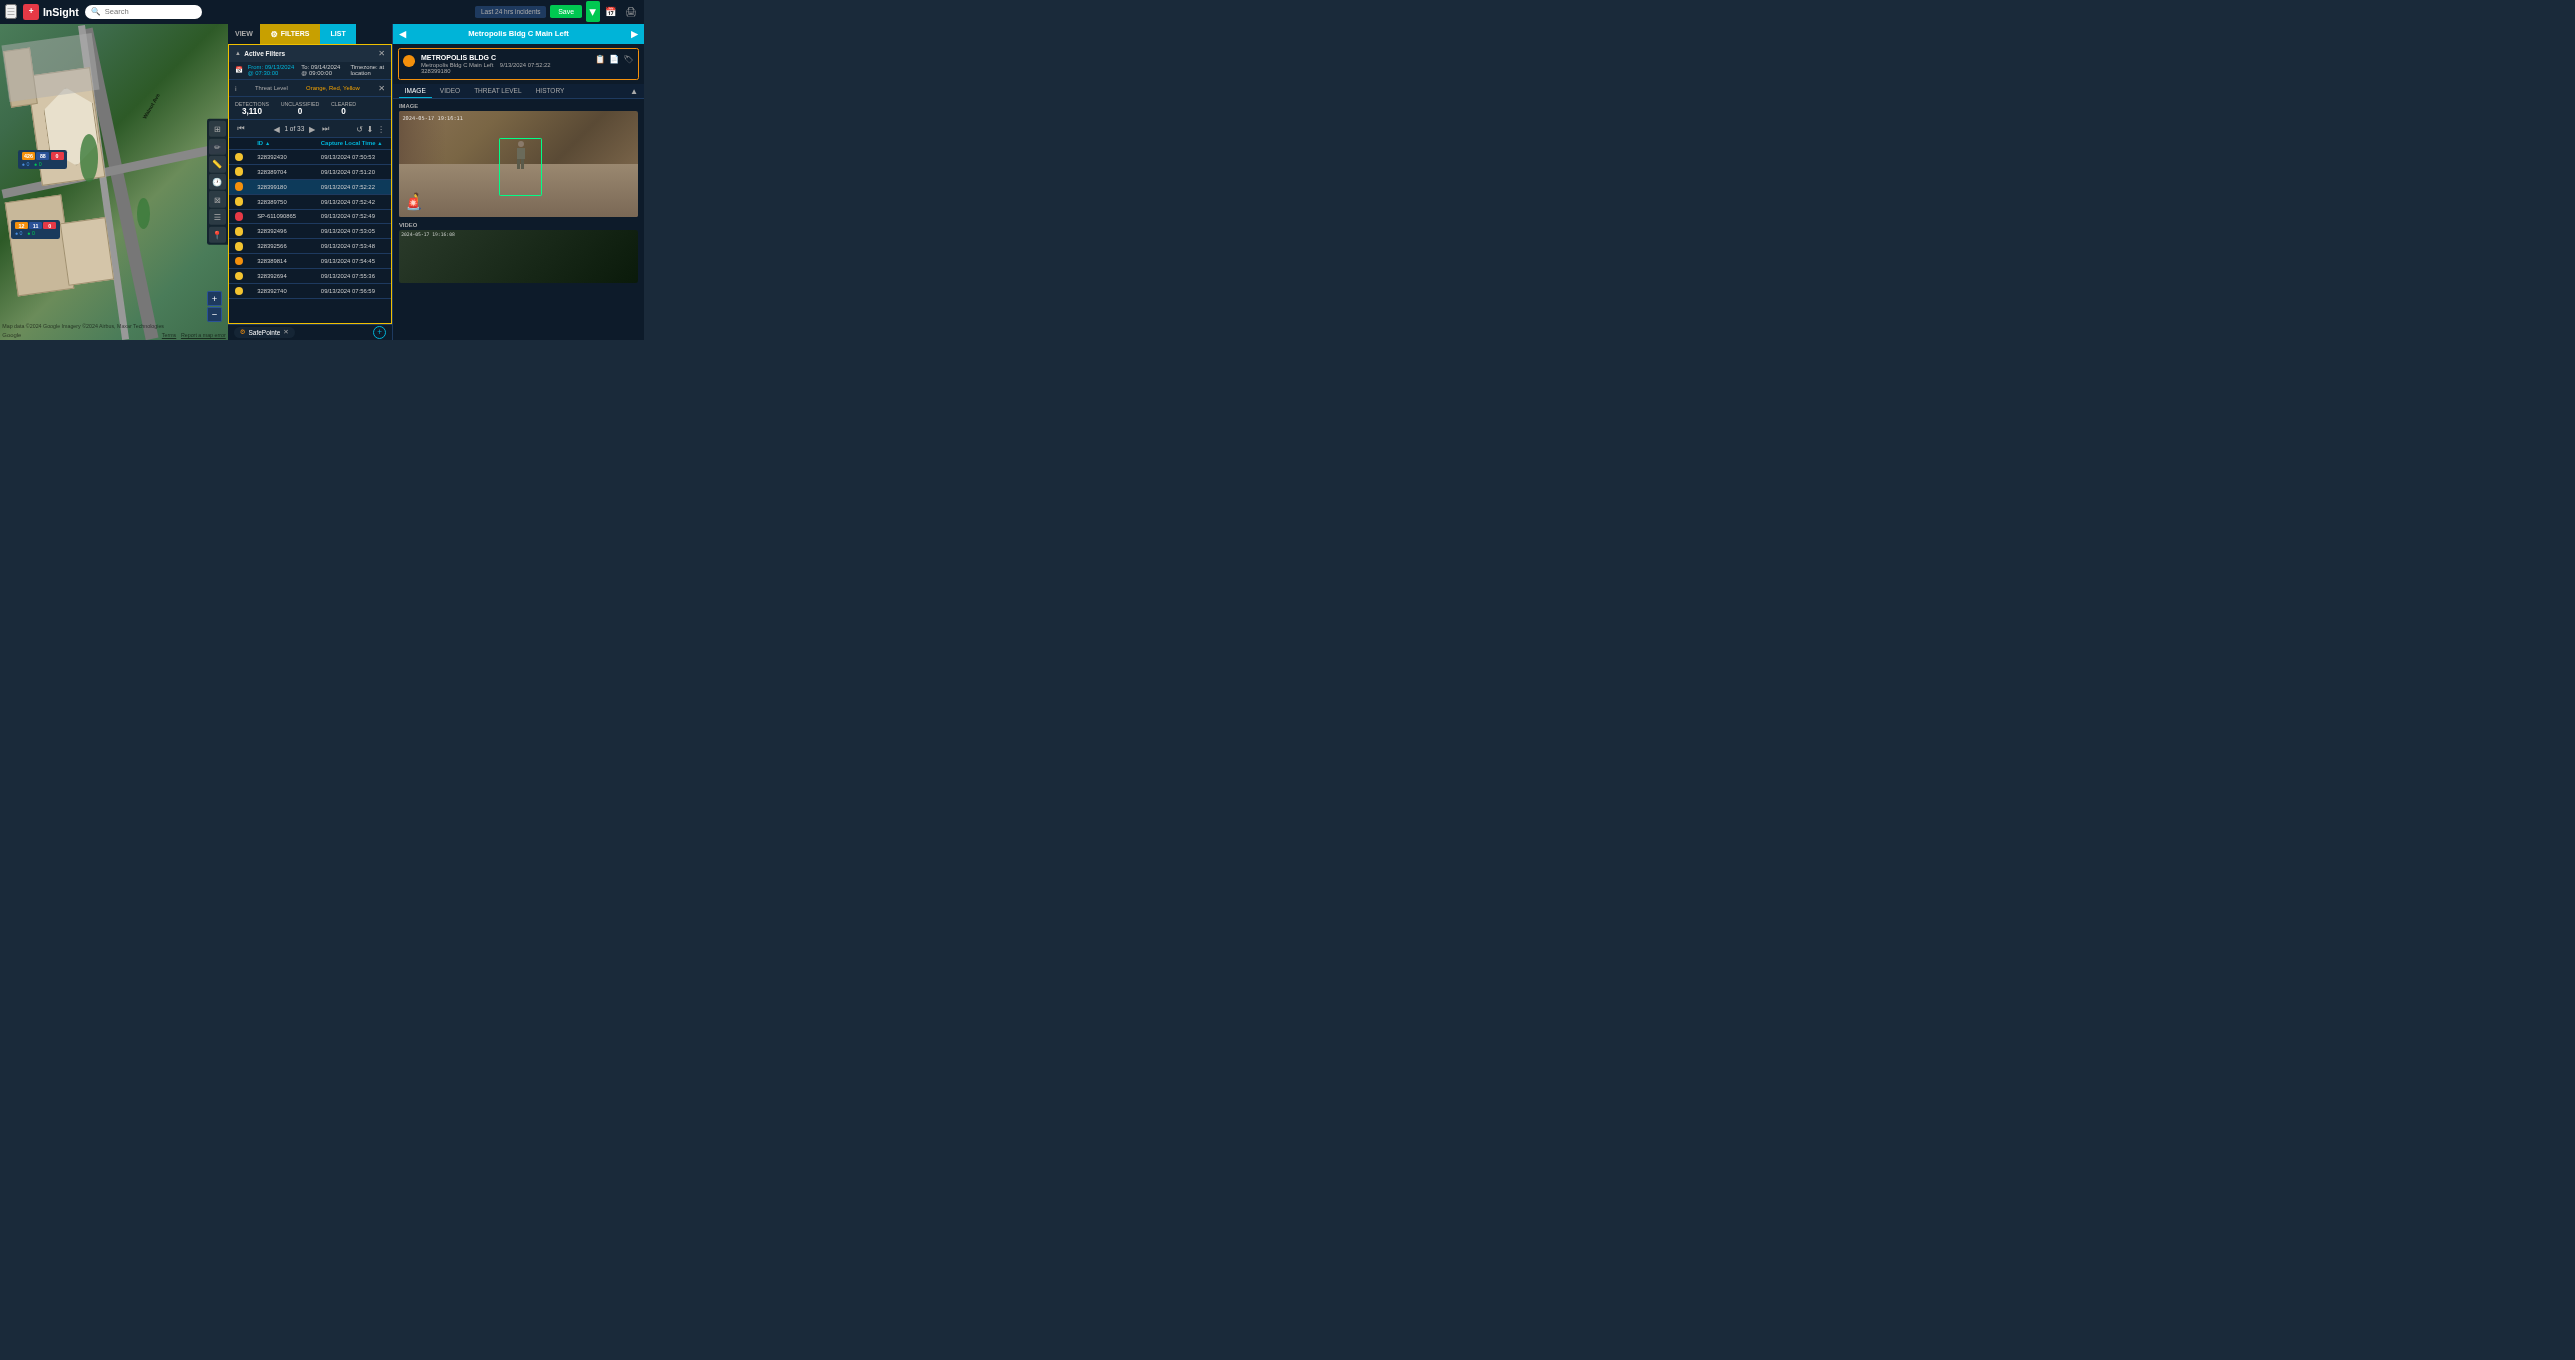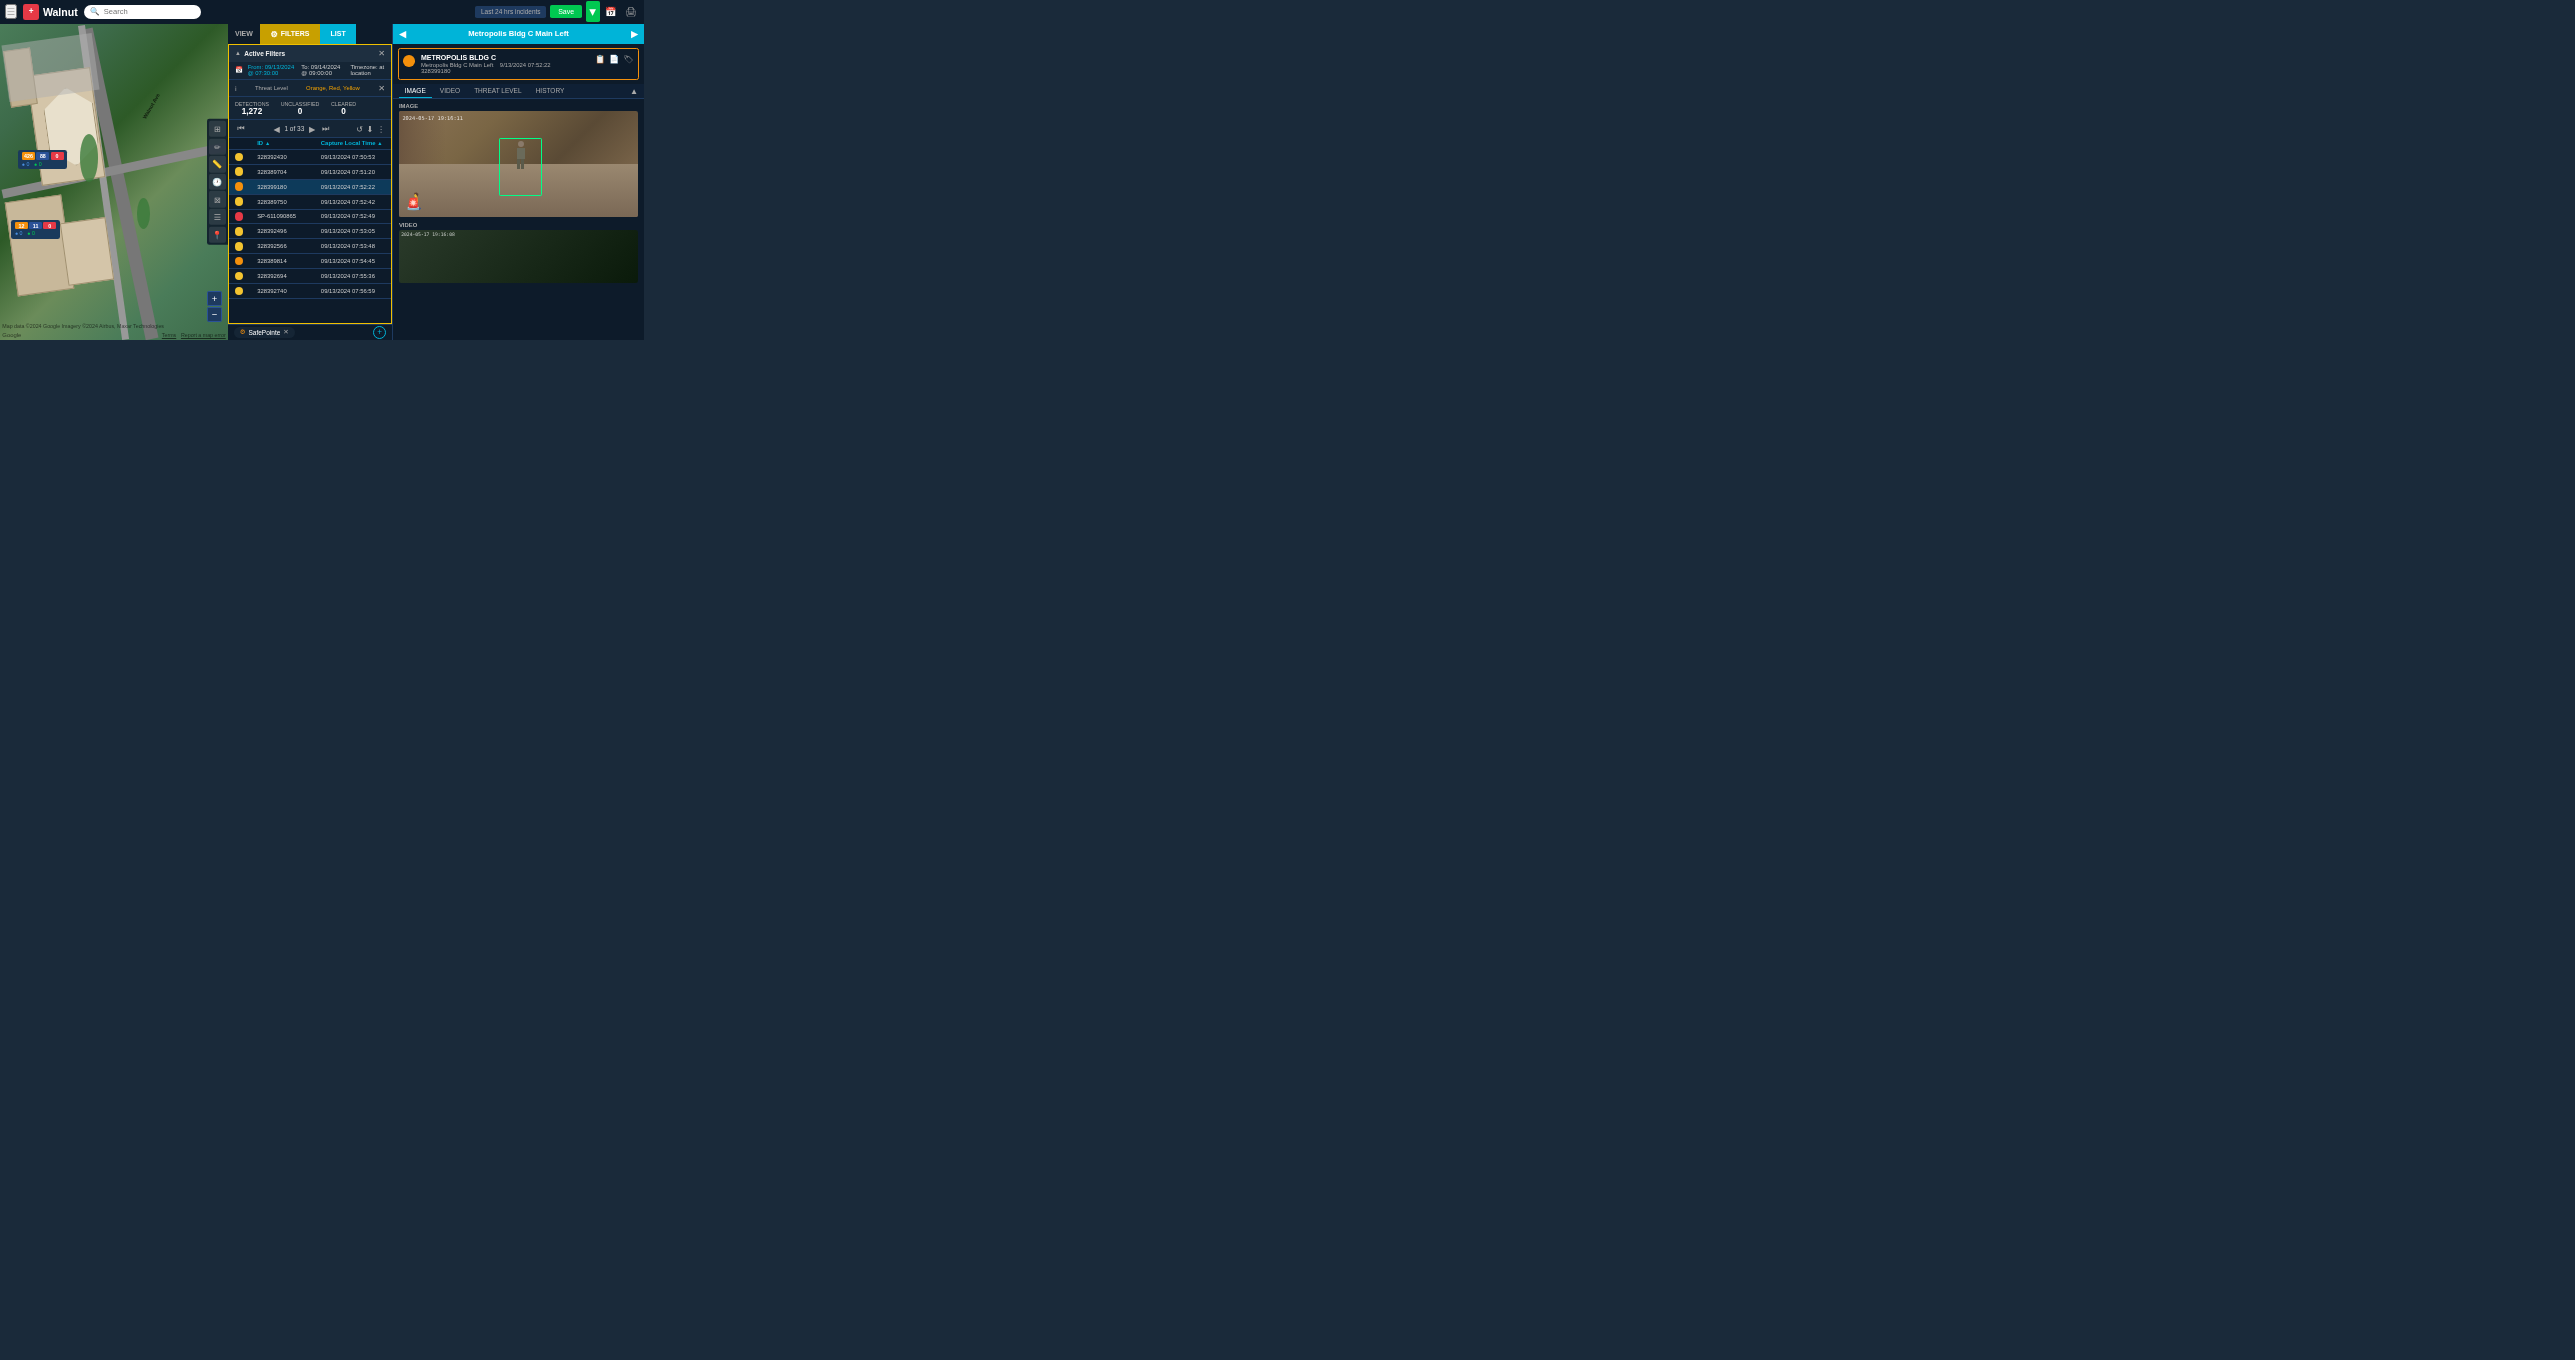--- a/index.html
+++ b/index.html
@@ -479,21 +479,21 @@
   </style>
 </head>
 <body>
 
 <div class="top-bar">
   <button class="hamburger-icon">☰</button>
   <div class="logo-container">
     <div class="logo-icon">
       <span>+</span>
     </div>
-    <span class="logo-text">Walnut</span>
+    <span class="logo-text">InSight</span>
   </div>
   <div class="search-bar">
     <span class="search-icon">🔍</span>
     <input class="search-input" type="text" placeholder="Search" style="">
   </div>
   <div class="top-right">
     <span class="incident-label">Last 24 hrs incidents</span>
     <button class="save-btn">Save</button>
     <button class="dropdown-btn">▾</button>
     <button class="top-icon-btn">📅</button>
@@ -602,21 +602,21 @@
       <div class="filter-threat-row">
         <span class="filter-icon">ℹ</span>
         <span class="threat-label">Threat Level</span>
         <span class="threat-values">Orange, Red, Yellow</span>
         <button class="close-x">✕</button>
       </div>
 
       <div class="stats-row">
         <div class="stat-item">
           <div class="stat-label">DETECTIONS</div>
-          <div class="stat-value">1,272</div>
+          <div class="stat-value">3,110</div>
         </div>
         <div class="stat-item">
           <div class="stat-label">UNCLASSIFIED</div>
           <div class="stat-value">0</div>
         </div>
         <div class="stat-item">
           <div class="stat-label">CLEARED</div>
           <div class="stat-value">0</div>
         </div>
       </div>

